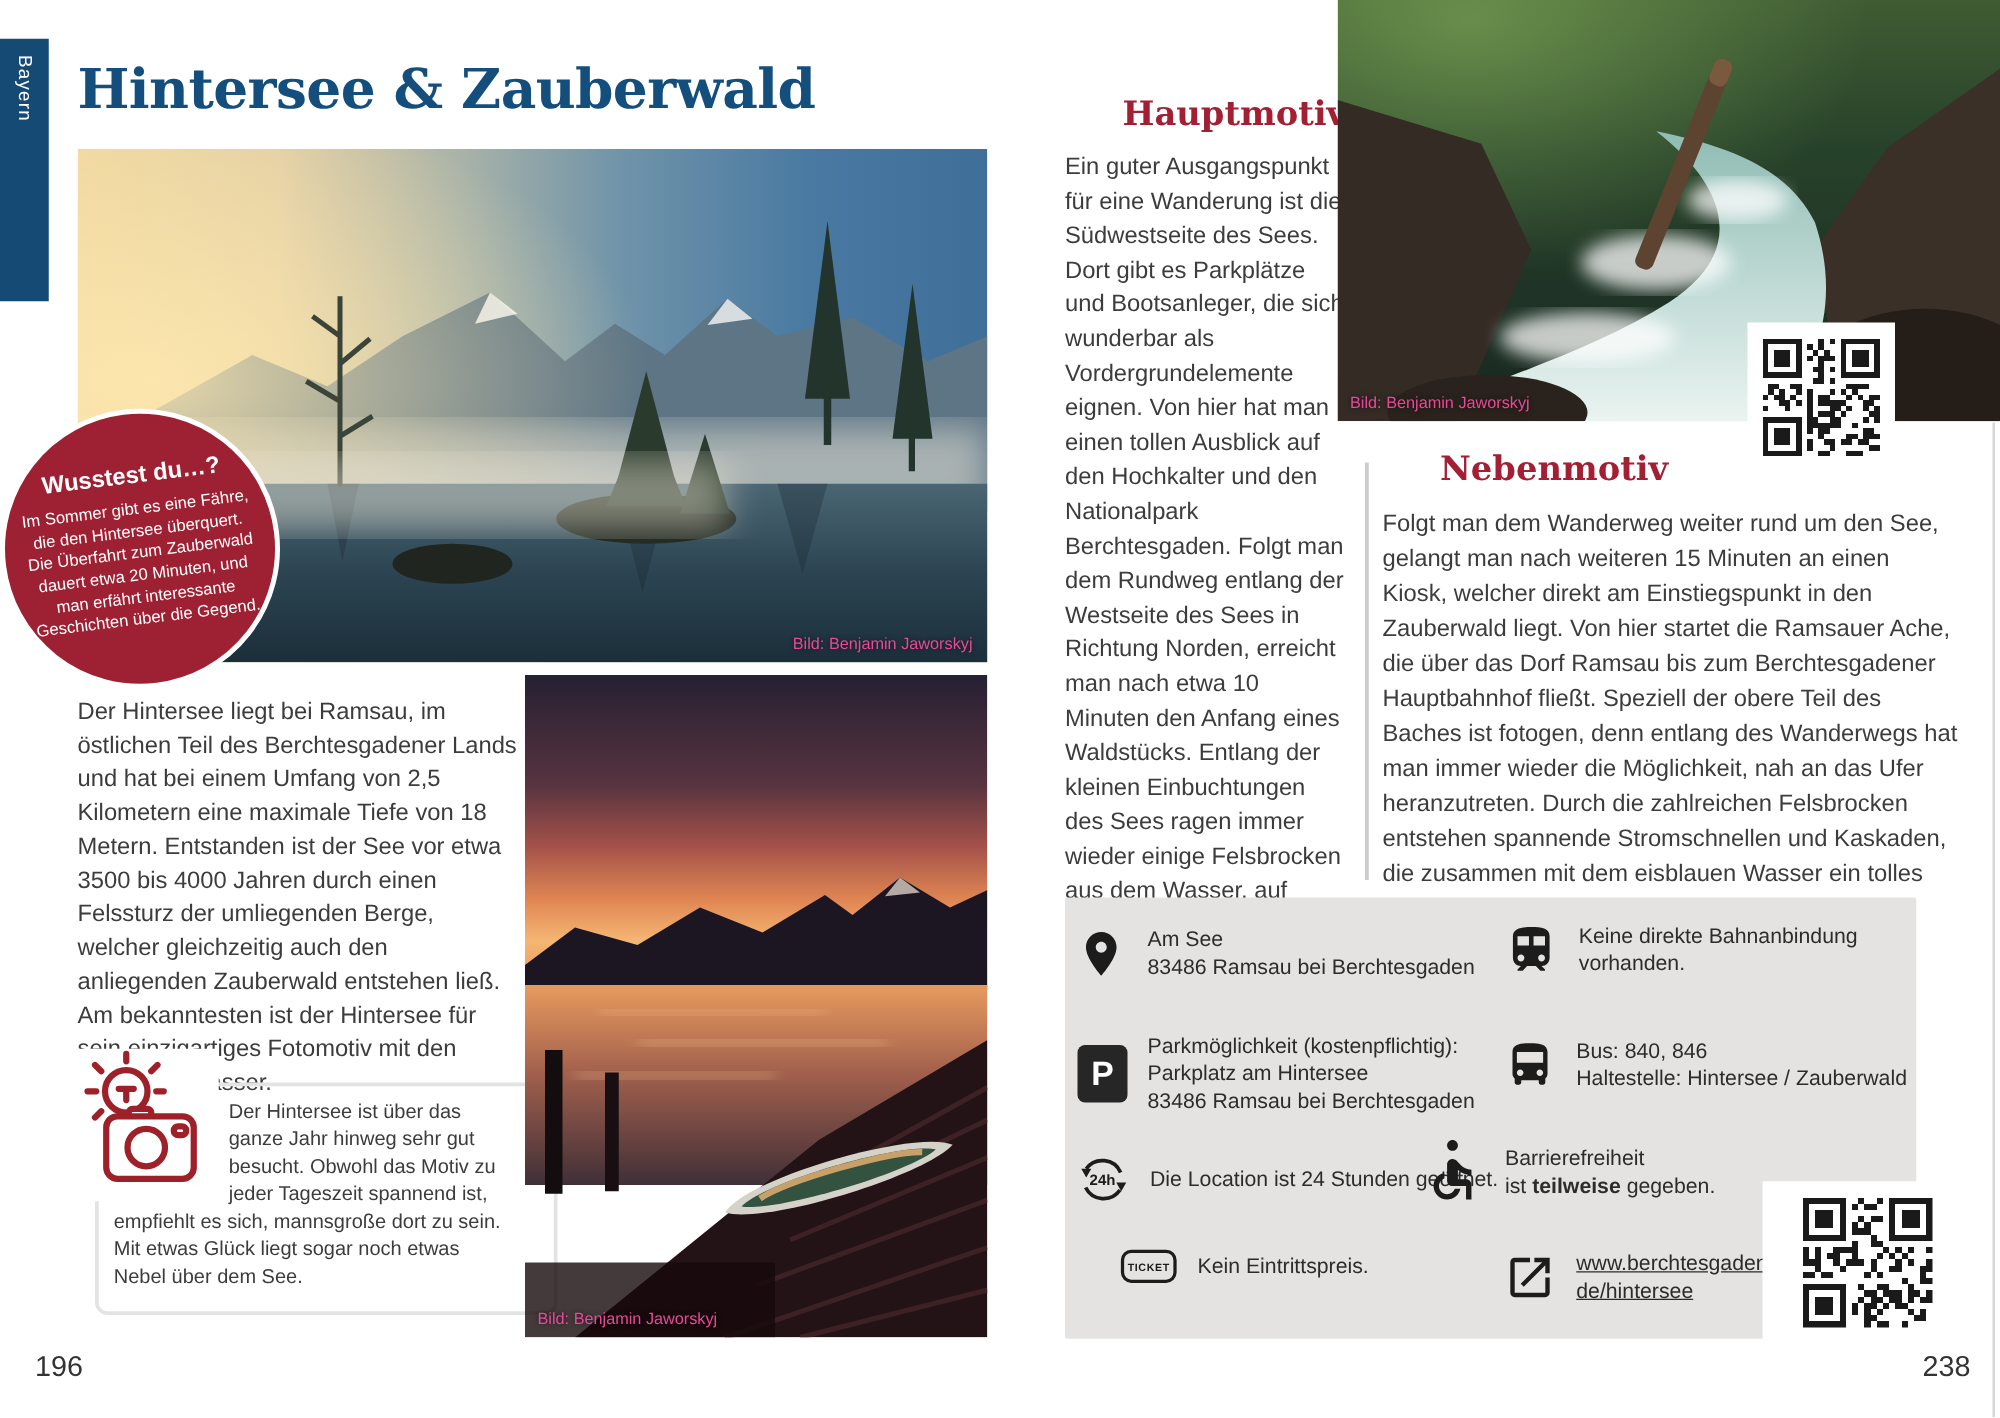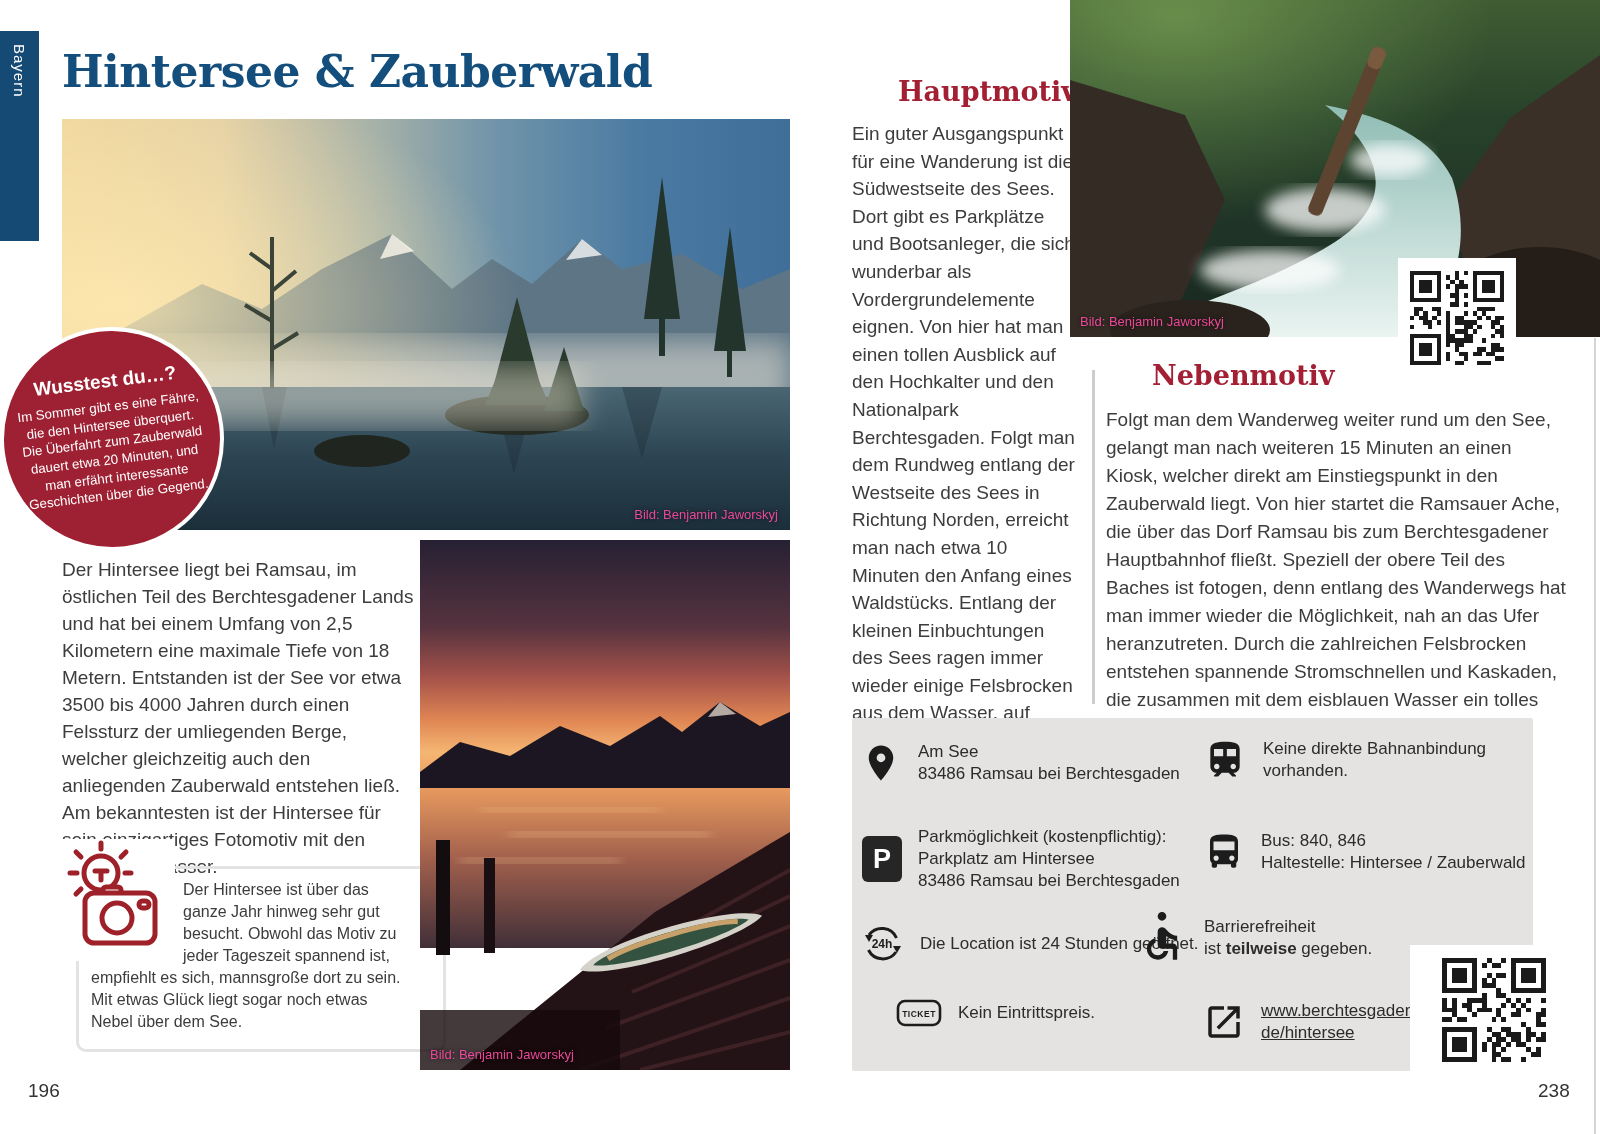--- a/index.html
+++ b/index.html
@@ -34,21 +34,21 @@
   .badge p{margin:0;font-size:13.3px;line-height:1.33;}
 
   .intro{left:62px;top:556px;width:352px;font-size:19px;line-height:27px;}
 
   
   .tip-box{left:76px;top:866px;width:364px;height:180px;border:3px solid #e3e3e3;border-radius:10px;z-index:1;}
   .tip-icon{position:absolute;left:-26px;top:-30px;width:122px;height:122px;background:#fff;}
   .tip-text{position:absolute;left:12px;top:10px;width:314px;font-size:16px;line-height:22px;color:#3c3c3c;}
   .tip-float{float:left;width:92px;height:72px;}
 
-  .page-num{font-size:19px;color:#333;}
+  .page-num{font-size:23px;color:#333;}
   .pn-left{left:28px;top:1080px;}
   .pn-right{left:1538px;top:1080px;}
 
   
   .motiv-heading{font-family:"DejaVu Serif","Liberation Serif",serif;font-weight:700;
     font-size:27px;color:#a31f33;margin-left:46px;}
   .hm-heading{left:852px;top:76px;}
   .hm-text{left:852px;top:120px;width:227px;font-size:19px;line-height:27.6px;}
   .nm-heading{left:1106px;top:360px;}
   .nm-text{left:1106px;top:406px;width:460px;font-size:19px;line-height:28px;}

